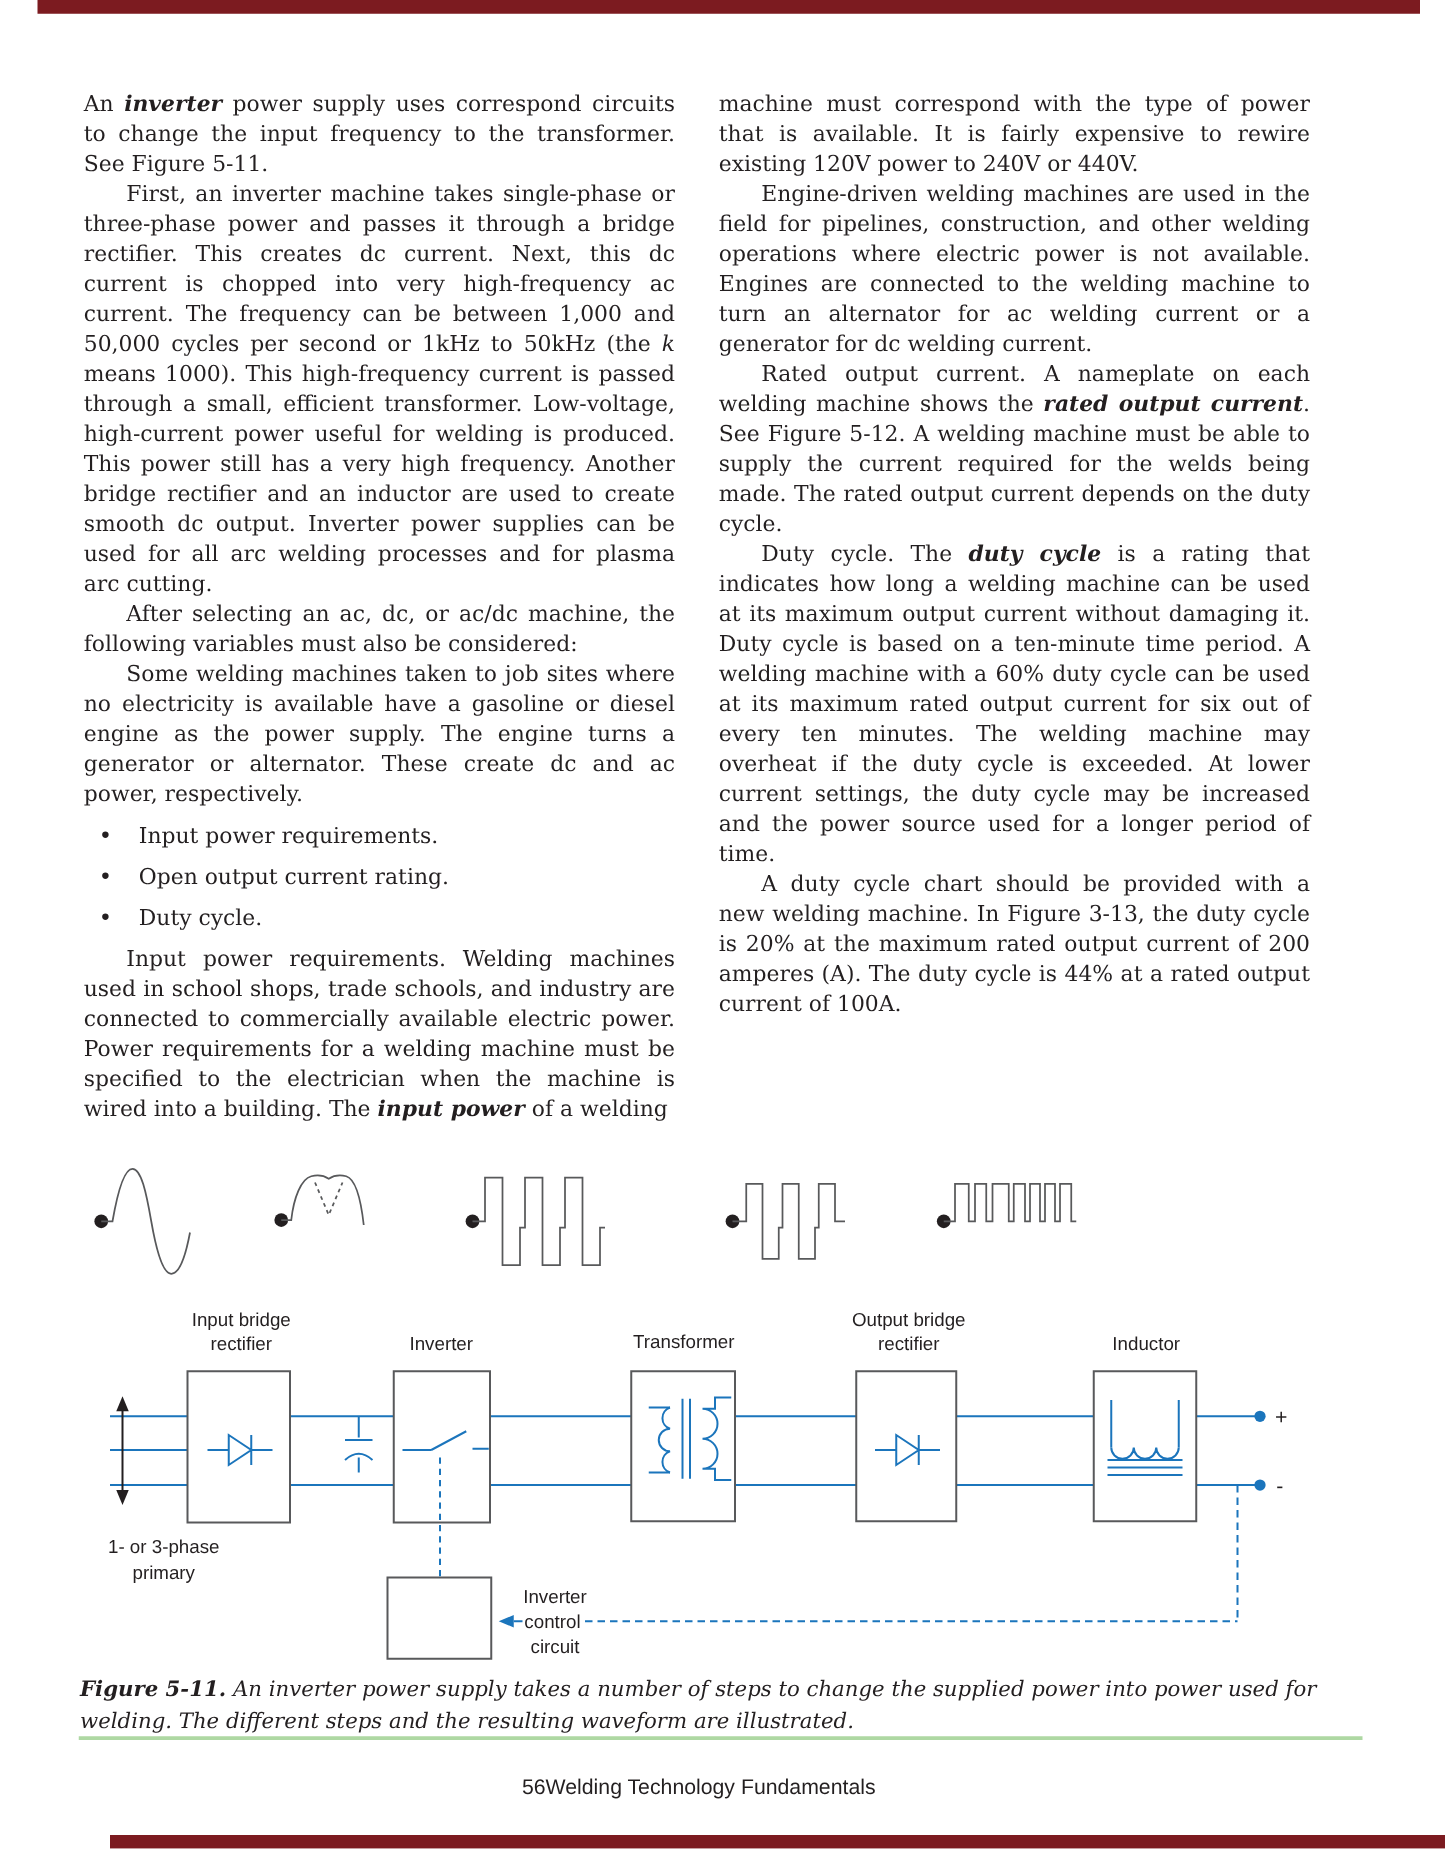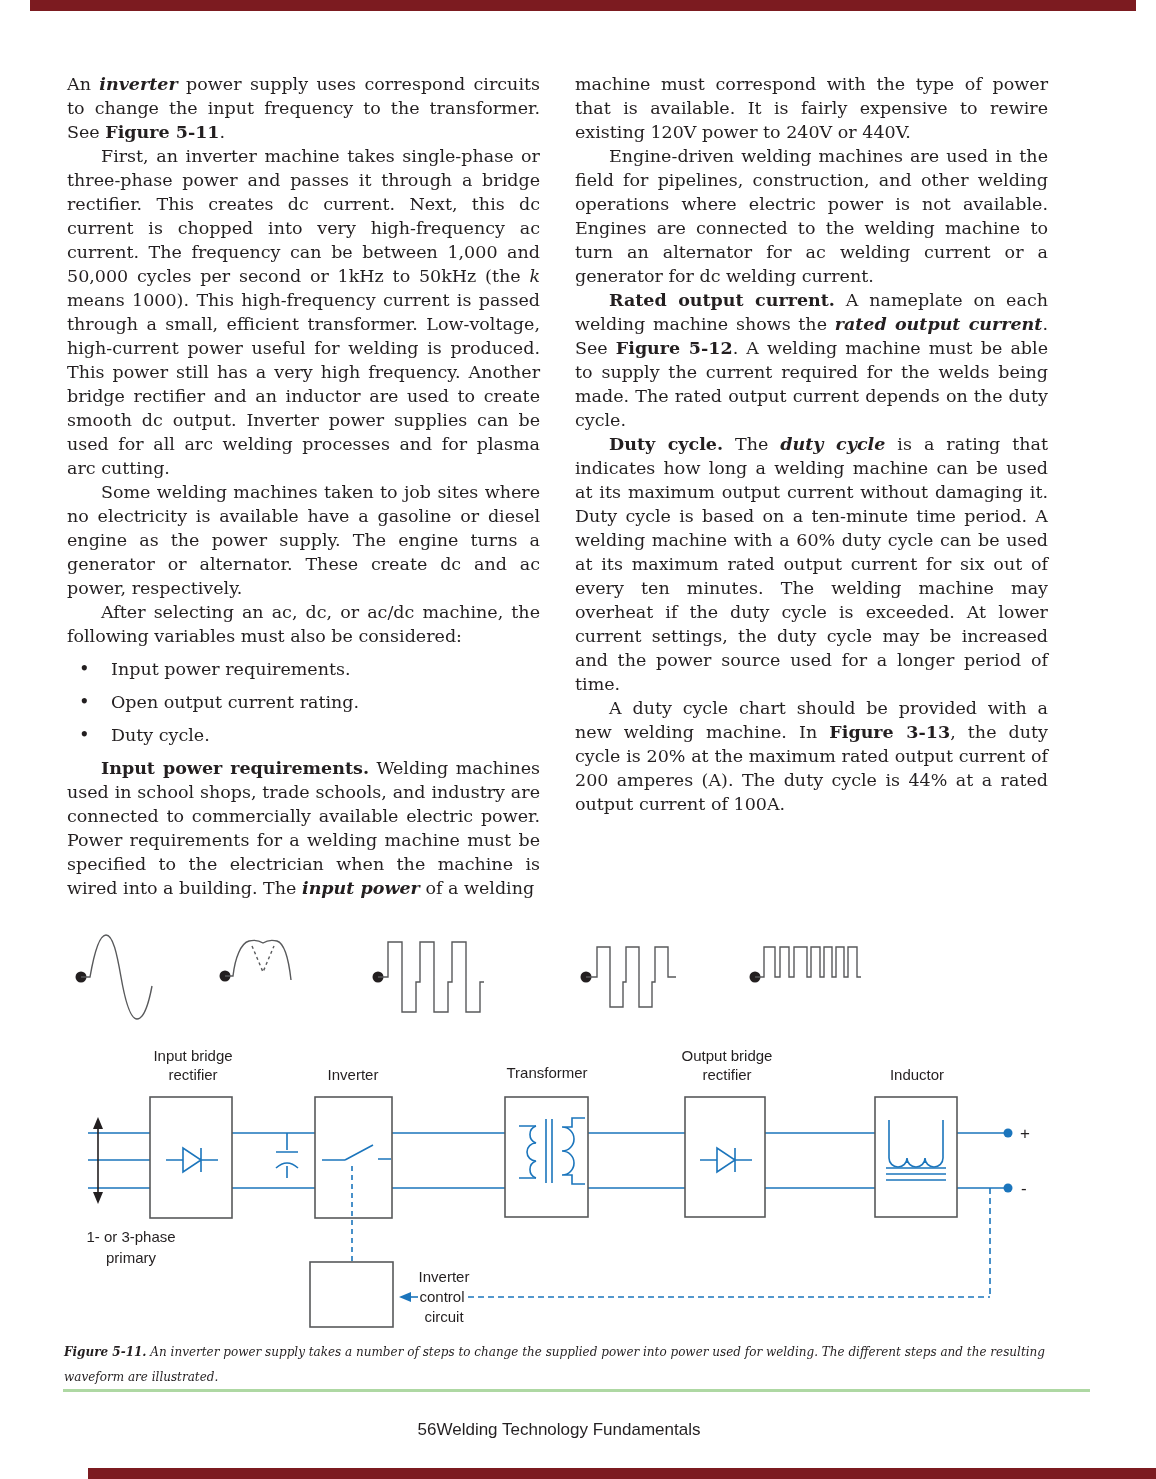--- a/index.html
+++ b/index.html
@@ -7,51 +7,51 @@
         font-family:"DejaVu Serif", serif;color:#231f20;}
   .edge-bar{position:absolute;background:#7c1b20;}
   .edge-bar.top{left:30px;top:0;width:1106px;height:11px;}
   .edge-bar.bottom{left:88px;top:1468px;width:1068px;height:11px;}
 
   .columns{position:absolute;left:67px;top:72px;width:981px;display:flex;gap:35px;}
   .col{width:473px;}
   .body-p{margin:0;font-size:17.5px;line-height:24px;text-align:justify;}
   .body-p.indent{text-indent:34px;}
   .run-n{}
-  .run-b{font-weight:bold;}
+  .run-b{font-weight:normal;}
   .run-i{font-style:italic;}
   .run-bi{font-weight:bold;font-style:italic;}
   ul.bullets{list-style:none;margin:6px 0 8px 0;padding:0;}
   ul.bullets li{position:relative;padding-left:44px;margin:9px 0;font-size:17.5px;line-height:24px;}
   ul.bullets li::before{content:"\2022";position:absolute;left:12px;top:0;font-size:18px;}
 
   .figure{position:absolute;left:0;top:920px;width:1156px;height:420px;}
   .fig-label{font-family:"Liberation Sans","DejaVu Sans",sans-serif;font-size:15px;fill:#231f20;}
   .term-label{font-family:"Liberation Sans","DejaVu Sans",sans-serif;font-size:17px;fill:#231f20;}
 
   .caption{position:absolute;left:64px;top:1340px;width:992px;
-           font-size:12px;line-height:25px;font-style:italic;color:#231f20;}
+           font-size:17px;line-height:25px;font-style:italic;color:#231f20;}
   .cap-label{font-weight:bold;}
   .rule{position:absolute;left:63px;top:1389px;width:1027px;height:3px;background:#aed8a3;}
   .footer{position:absolute;left:67px;top:1420px;width:984px;display:flex;justify-content:center;
           font-family:"Liberation Sans","DejaVu Sans",sans-serif;font-size:17px;color:#231f20;}
 </style>
 </head>
 <body>
 
 <div class="page">
 
   <div class="edge-bar top"></div>
 
   <div class="columns">
     <div class="col">
         <p class="body-p"><span class="run-n">An </span><span class="run-bi">inverter</span><span class="run-n"> power supply uses correspond circuits to change the input frequency to the transformer. See </span><span class="run-b">Figure 5-11</span><span class="run-n">.</span></p>
         <p class="body-p indent"><span class="run-n">First, an inverter machine takes single-phase or three-phase power and passes it through a bridge rectifier. This creates dc current. Next, this dc current is chopped into very high-frequency ac current. The frequency can be between 1,000 and 50,000 cycles per second or 1kHz to 50kHz (the </span><span class="run-i">k</span><span class="run-n"> means 1000). This high-frequency current is passed through a small, efficient transformer. Low-voltage, high-current power useful for welding is produced. This power still has a very high frequency. Another bridge rectifier and an inductor are used to create smooth dc output. Inverter power supplies can be used for all arc welding processes and for plasma arc cutting.</span></p>
+        <p class="body-p indent"><span class="run-n">After selecting an ac, dc, or ac/dc machine, the following variables must also be considered:</span></p>
         <p class="body-p indent"><span class="run-n">Some welding machines taken to job sites where no electricity is available have a gasoline or diesel engine as the power supply. The engine turns a generator or alternator. These create dc and ac power, respectively.</span></p>
-        <p class="body-p indent"><span class="run-n">After selecting an ac, dc, or ac/dc machine, the following variables must also be considered:</span></p>
         <ul class="bullets">
           <li>Input power requirements.</li>
           <li>Open output current rating.</li>
           <li>Duty cycle.</li>
         </ul>
         <p class="body-p indent"><span class="run-b">Input power requirements.</span><span class="run-n"> Welding machines used in school shops, trade schools, and industry are connected to commercially available electric power. Power requirements for a welding machine must be specified to the electrician when the machine is wired into a building. The </span><span class="run-bi">input power</span><span class="run-n"> of a welding</span></p>
       </div>
     <div class="col">
         <p class="body-p"><span class="run-n">machine must correspond with the type of power that is available. It is fairly expensive to rewire existing 120V power to 240V or 440V.</span></p>
         <p class="body-p indent"><span class="run-n">Engine-driven welding machines are used in the field for pipelines, construction, and other welding operations where electric power is not available. Engines are connected to the welding machine to turn an alternator for ac welding current or a generator for dc welding current.</span></p>

